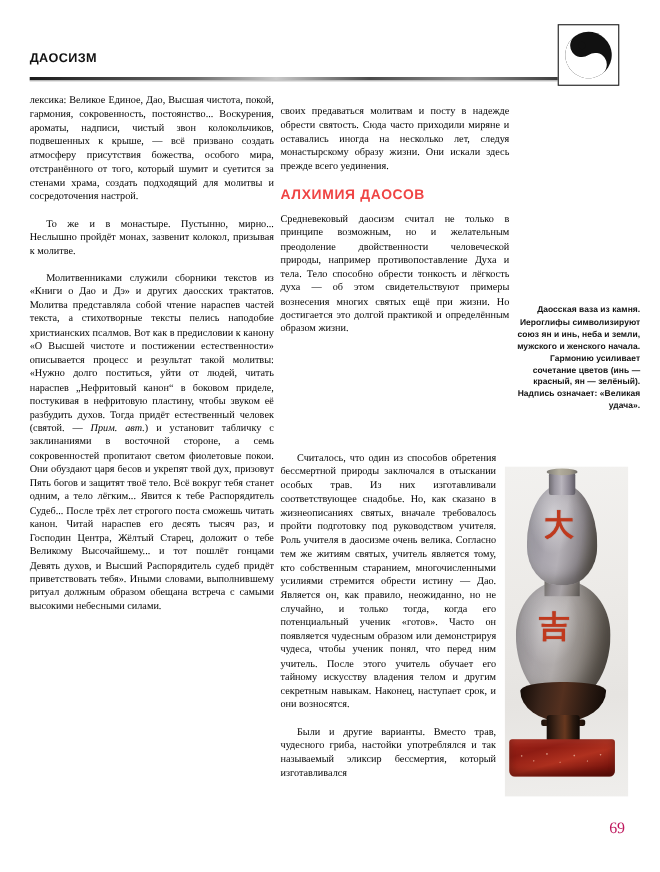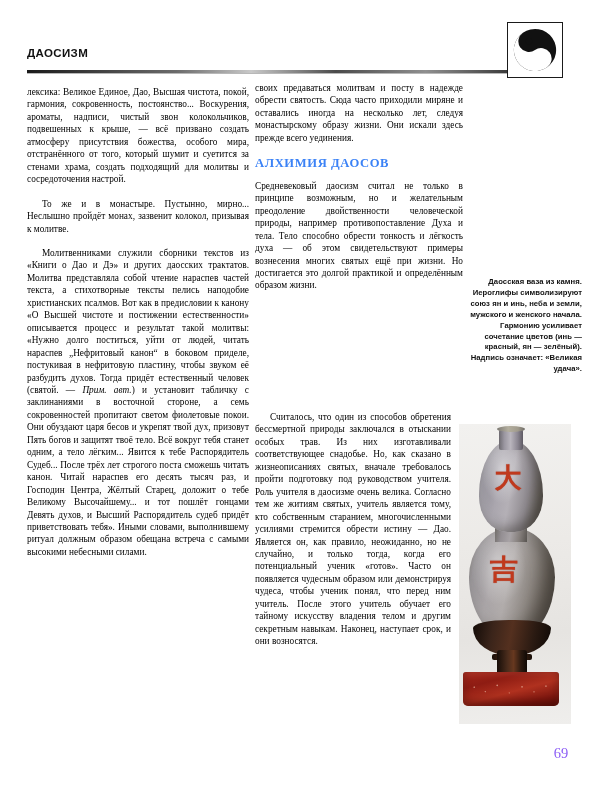--- a/index.html
+++ b/index.html
@@ -84,38 +84,38 @@
   .col p.noindent { text-indent: 0; }
   .col p + p { margin-top: 12px; }
 
   #col-left {
     left: 27px;
     top: 86px;
     width: 222px;
   }
   #col-mid {
     left: 255px;
-    top: 82px;
+    top: 96px;
     width: 208px;
   }
   #col-mid-lower {
     left: 255px;
     top: 411px;
     width: 196px;
   }
 
   .section-heading {
-    font-family: Liberation Serif, serif;
+    font-family: Liberation Sans, sans-serif;
     font-size: 12.6px;
     letter-spacing: 0.6px;
     line-height: 1;
     margin: 13px 0 10px 0;
     text-indent: 0;
     text-align: left;
-    color: #3b82f6;
+    color: #ef4444;
   }
 
   .emph { font-style: italic; }
 
   
   #caption {
     position: absolute;
     left: 466px;
     top: 277px;
     width: 116px;
@@ -234,21 +234,21 @@
 
   
   #folio {
     position: absolute;
     left: 546px;
     top: 745px;
     width: 30px;
     text-align: center;
     font-family: "Liberation Serif", "DejaVu Serif", serif;
     font-size: 14.5px;
-    color: #8b5cf6;
+    color: #be185d;
   }
 </style>
 </head>
 <body>
 
 <div id="page-header">
   <div id="running-head">ДАОСИЗМ</div>
   <div id="header-rule"></div>
 
   <div id="yinyang-box">
@@ -272,20 +272,21 @@
 </div>
 
 <div id="col-mid" class="col">
   <p class="noindent">своих предаваться молитвам и посту в надежде обрести святость. Сюда часто приходили миряне и оставались иногда на несколько лет, следуя монастырскому образу жизни. Они искали здесь прежде всего уединения.</p>
   <h2 class="section-heading">АЛХИМИЯ  ДАОСОВ</h2>
   <p class="noindent">Средневековый даосизм считал не только в принципе возможным, но и желательным преодоление двойственности человеческой природы, например противопоставление Духа и тела. Тело способно обрести тонкость и лёгкость духа — об этом свидетельствуют примеры вознесения многих святых ещё при жизни. Но достигается это долгой практикой и определённым образом жизни.</p>
 </div>
 
 <div id="col-mid-lower" class="col">
   <p>Считалось, что один из способов обретения бессмертной природы заключался в отыскании особых трав. Из них изготавливали соответствующее снадобье. Но, как сказано в жизнеописаниях святых, вначале требовалось пройти подготовку под руководством учителя. Роль учителя в даосизме очень велика. Согласно тем же житиям святых, учитель является тому, кто собственным старанием, многочисленными усилиями стремится обрести истину — Дао. Является он, как правило, неожиданно, но не случайно, и только тогда, когда его потенциальный ученик «готов». Часто он появляется чудесным образом или демонстрируя чудеса, чтобы ученик понял, что перед ним учитель. После этого учитель обучает его тайному искусству владения телом и другим секретным навыкам. Наконец, наступает срок, и они возносятся.</p>
+  <p>Были и другие варианты. Вместо трав, чудесного гриба, настойки употреблялся и так называемый эликсир бессмертия, который изготавливался</p>
 </div>
 
 <div id="caption">Даосская ваза из камня. Иероглифы символизируют союз ян и инь, неба и земли, мужского и женского начала. Гармонию усиливает сочетание цветов (инь — красный, ян — зелёный). Надпись означает: «Великая удача».</div>
 
 <div id="vase-figure">
   <div id="vase-bg" class="vase-part"></div>
   <div id="vase-lower" class="vase-part"></div>
   <div id="vase-waist" class="vase-part"></div>
   <div id="vase-upper" class="vase-part"></div>
   <div id="vase-neck" class="vase-part"></div>

